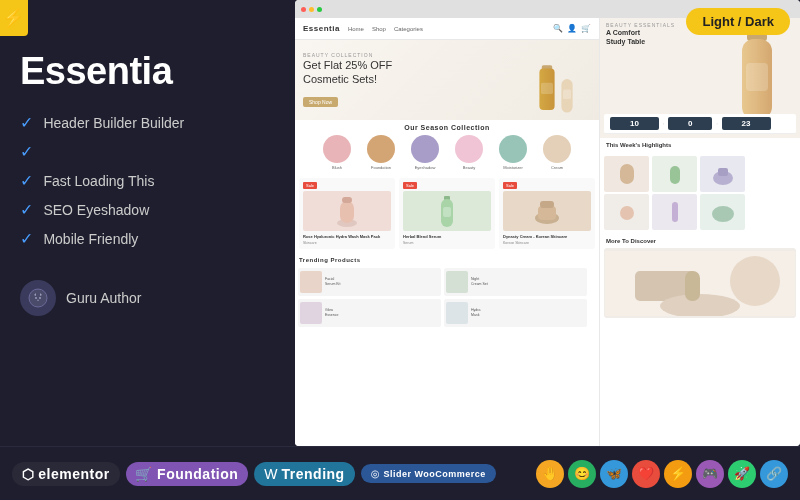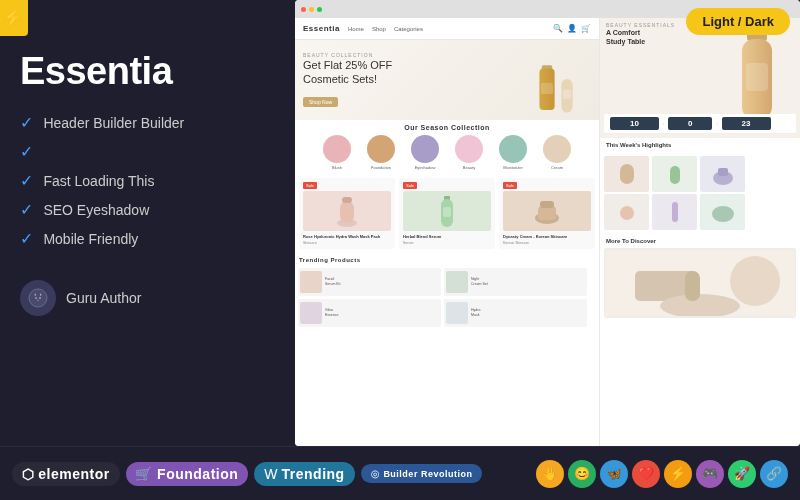--- a/index.html
+++ b/index.html
@@ -794,21 +794,21 @@
       <span class="logo-pill-text" style="color:white">Foundation</span>
     </div>
 
     <div class="logo-pill" style="background:#21759b;">
       <span class="logo-pill-icon" style="color:white">W</span>
       <span class="logo-pill-text" style="color:white">Trending</span>
     </div>
 
     <div class="logo-pill" style="background:#2b5797;">
       <span class="logo-pill-icon" style="color:white;font-size:10px">◎</span>
-      <span class="logo-pill-text" style="color:white;font-size:9px">Builder Revolution</span>
+      <span class="logo-pill-text" style="color:white;font-size:9px">Slider WooCommerce</span>
     </div>
 
     <div class="emoji-icons">
       <div class="emoji-circle" style="background:#f5a623">🤚</div>
       <div class="emoji-circle" style="background:#27ae60">😊</div>
       <div class="emoji-circle" style="background:#3498db">🦋</div>
       <div class="emoji-circle" style="background:#e74c3c">❤️</div>
       <div class="emoji-circle" style="background:#f39c12">⚡</div>
       <div class="emoji-circle" style="background:#9b59b6">🎮</div>
       <div class="emoji-circle" style="background:#2ecc71">🚀</div>

